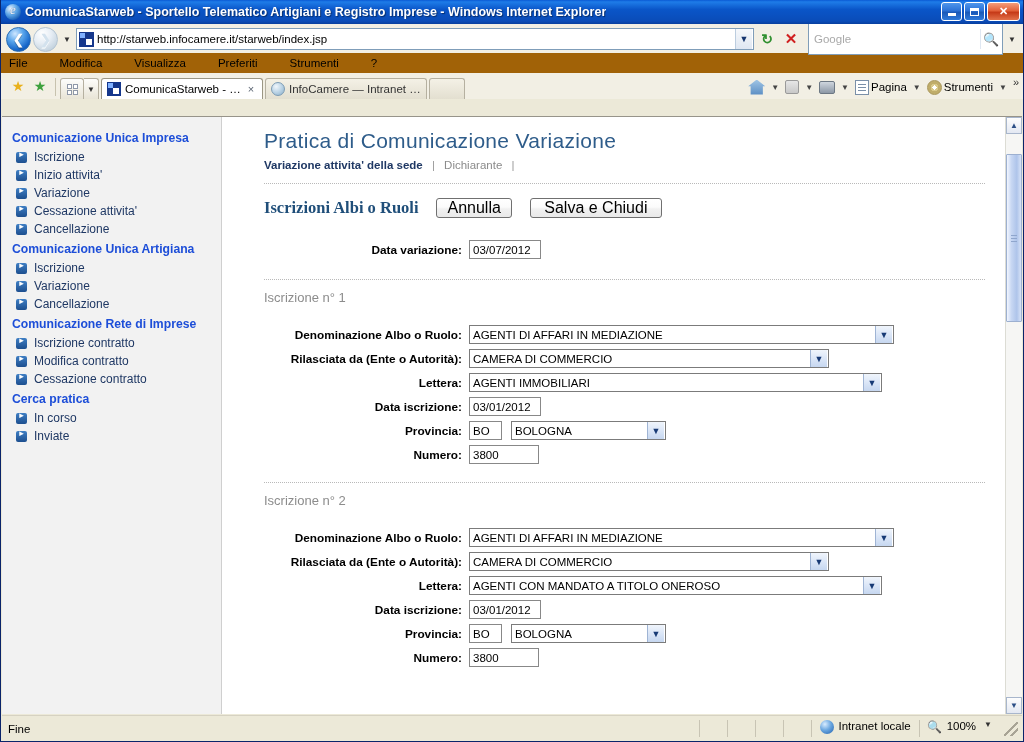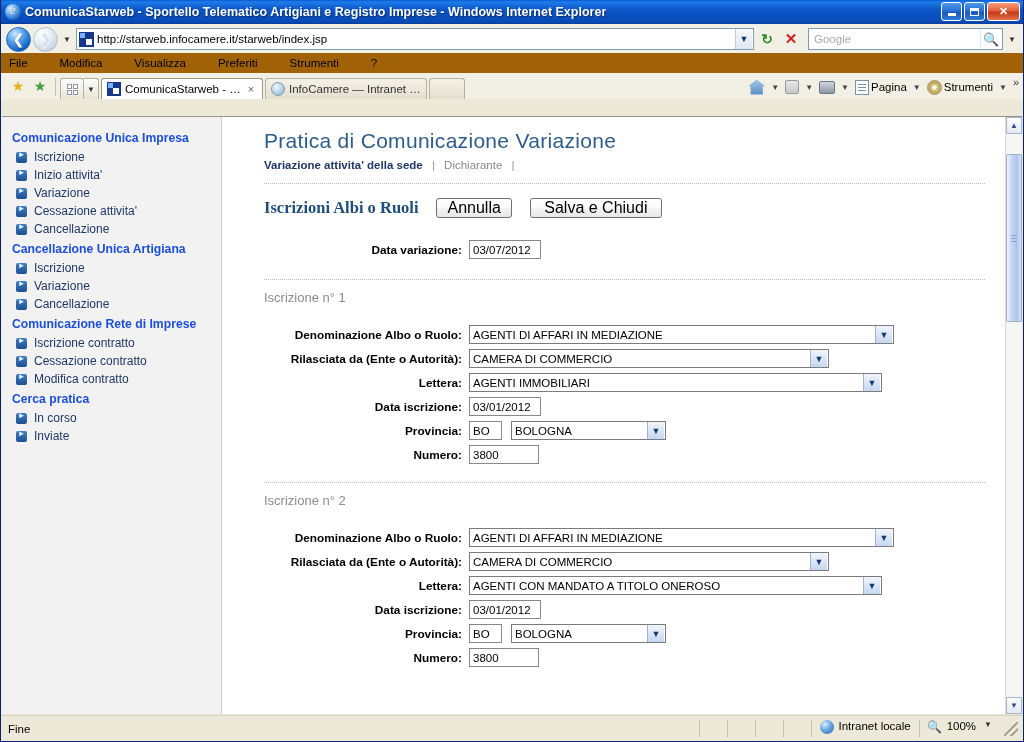--- a/index.html
+++ b/index.html
@@ -120,21 +120,21 @@
     color: #16356f; font-size: 9px;
   }
   .tool-sq {
     width: 22px; height: 22px; flex: none;
     display: flex; align-items: center; justify-content: center;
     font-size: 14px; font-weight: bold;
   }
   .tool-sq.refresh { color: #2f8f2f; }
   .tool-sq.stop { color: #d02020; font-size: 15px; }
   .search-wrap {
-    width: 195px; height: 22px; flex: none;
+    width: 195px; height: 32px; flex: none;
     background: #fff; border: 1px solid #7f9db9;
     display: flex; align-items: center;
     margin-left: 4px;
   }
   .search-ph { flex: 1; padding-left: 5px; color: #a9a9a9; font-size: 11.5px; }
   .search-go {
     width: 22px; height: 20px; display:flex; align-items:center; justify-content:center;
     color: #1a3e7e; font-size: 13px;
     border-left: 1px solid #dfe7f2;
   }
@@ -560,46 +560,46 @@
         </div>
         <div class="side-item">
           <span class="side-bullet"></span>
           <span class="side-link">Cessazione attivita'</span>
         </div>
         <div class="side-item">
           <span class="side-bullet"></span>
           <span class="side-link">Cancellazione</span>
         </div>
 
-        <div class="side-group-title">Cancellazione Unica Artigiana</div>
+        <div class="side-group-title">Comunicazione Unica Artigiana</div>
         <div class="side-item">
           <span class="side-bullet"></span>
           <span class="side-link">Iscrizione</span>
         </div>
         <div class="side-item">
           <span class="side-bullet"></span>
           <span class="side-link">Variazione</span>
         </div>
         <div class="side-item">
           <span class="side-bullet"></span>
           <span class="side-link">Cancellazione</span>
         </div>
 
         <div class="side-group-title">Comunicazione Rete di Imprese</div>
         <div class="side-item">
           <span class="side-bullet"></span>
           <span class="side-link">Iscrizione contratto</span>
         </div>
         <div class="side-item">
           <span class="side-bullet"></span>
+          <span class="side-link">Modifica contratto</span>
+        </div>
+        <div class="side-item">
+          <span class="side-bullet"></span>
           <span class="side-link">Cessazione contratto</span>
-        </div>
-        <div class="side-item">
-          <span class="side-bullet"></span>
-          <span class="side-link">Modifica contratto</span>
         </div>
 
         <div class="side-group-title">Cerca pratica</div>
         <div class="side-item">
           <span class="side-bullet"></span>
           <span class="side-link">In corso</span>
         </div>
         <div class="side-item">
           <span class="side-bullet"></span>
           <span class="side-link">Inviate</span>

